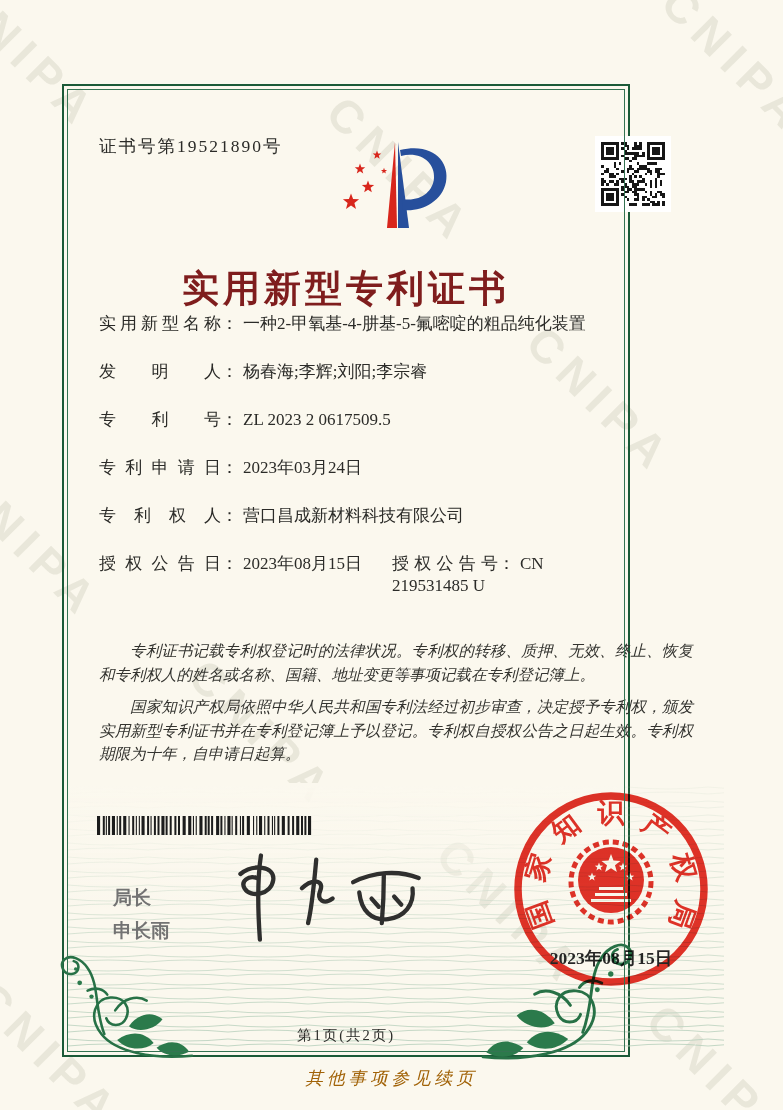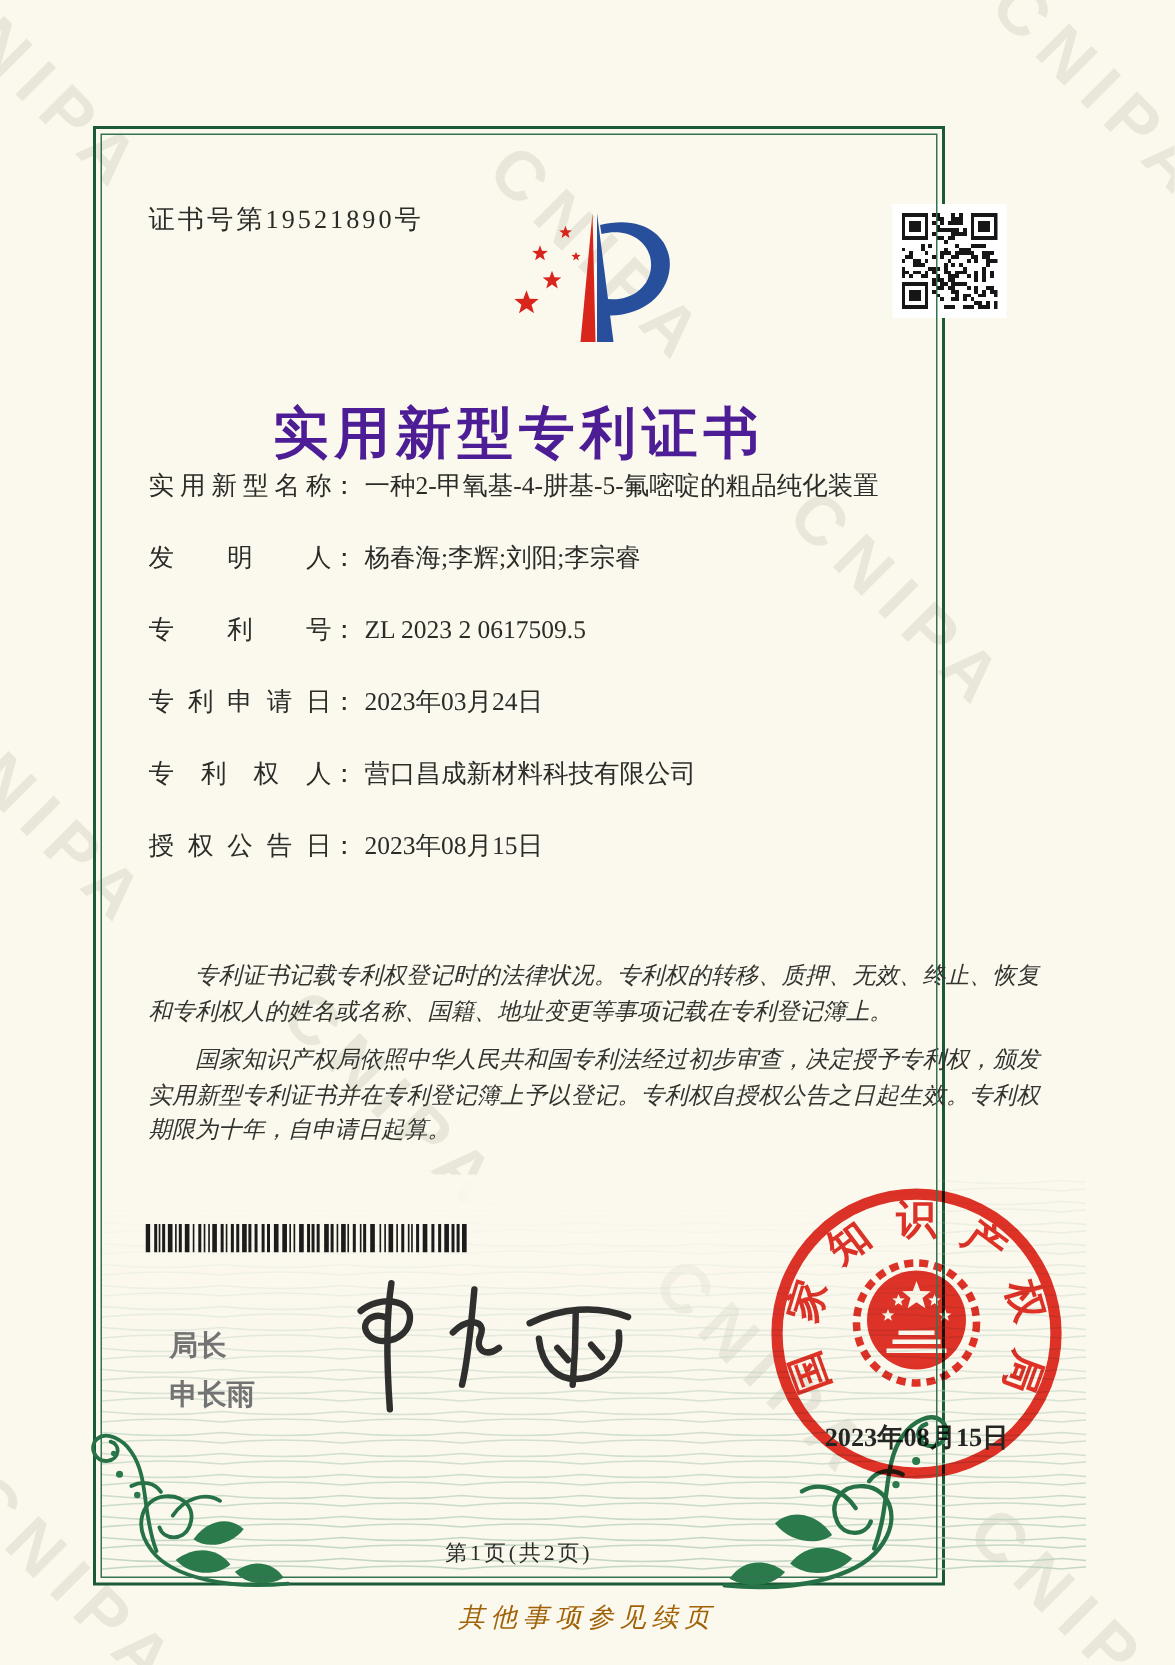--- a/index.html
+++ b/index.html
@@ -20,21 +20,21 @@
   .flourish{position:absolute;z-index:3;}
   .fl-left{left:-6px;bottom:-10px;width:138px;height:124px;}
   .fl-right{right:-8px;bottom:-12px;width:158px;height:140px;transform:scaleX(-1);}
   
   .cert-no{position:absolute;left:35px;top:48px;font-size:17.5px;letter-spacing:2px;z-index:2;}
   .logo{position:absolute;left:273px;top:54px;width:120px;height:90px;z-index:2;}
   .qr-box{position:absolute;left:531px;top:50px;width:76px;height:76px;background:#fff;z-index:2;
           display:flex;align-items:center;justify-content:center;}
   .qr-box svg{width:64px;height:64px;}
   .title{position:absolute;left:0;right:0;top:153px;text-align:center;font-size:37px;font-weight:bold;
-         letter-spacing:4px;color:#4c1d95;z-index:2;}
+         letter-spacing:4px;color:#7f1d1d;z-index:2;}
   .fields{position:absolute;left:35px;right:30px;top:227px;z-index:2;font-size:17px;line-height:22px;}
   .field-row{margin-bottom:26px;position:relative;}
   .flabel{display:inline-block;width:122px;text-align:justify;text-align-last:justify;vertical-align:top;}
   .flabel-sm{display:inline-block;width:106px;text-align:justify;text-align-last:justify;vertical-align:top;}
   .fvalue{margin-left:5px;}
   .grant-right{position:absolute;left:293px;top:0;}
   .paras{position:absolute;left:35px;width:594px;top:553px;z-index:2;}
   .paras p{margin:0 0 9px 0;font-size:15.5px;line-height:23.5px;text-align:justify;text-indent:2em;
            font-style:italic;color:#33332f;}
   .barcode{position:absolute;left:33px;top:730px;width:216px;height:19px;z-index:2;}
@@ -357,20 +357,23 @@
         <span class="flabel">专利号</span><span>：</span><span class="fvalue">ZL 2023 2 0617509.5</span>
       </div>
       <div class="field-row">
         <span class="flabel">专利申请日</span><span>：</span><span class="fvalue">2023年03月24日</span>
       </div>
       <div class="field-row">
         <span class="flabel">专利权人</span><span>：</span><span class="fvalue">营口昌成新材料科技有限公司</span>
       </div>
       <div class="field-row">
         <span class="flabel">授权公告日</span><span>：</span><span class="fvalue">2023年08月15日</span>
+        <span class="grant-right">
+          <span class="flabel-sm">授权公告号</span><span>：</span><span class="fvalue">CN 219531485 U</span>
+        </span>
       </div>
     </div>
 
     <div class="paras">
       <p>专利证书记载专利权登记时的法律状况。专利权的转移、质押、无效、终止、恢复和专利权人的姓名或名称、国籍、地址变更等事项记载在专利登记簿上。</p>
       <p>国家知识产权局依照中华人民共和国专利法经过初步审查，决定授予专利权，颁发实用新型专利证书并在专利登记簿上予以登记。专利权自授权公告之日起生效。专利权期限为十年，自申请日起算。</p>
     </div>
 
     <svg class="barcode" id="barcode" viewBox="0 0 216 19" preserveAspectRatio="none">
         <rect x="0.0" y="0" width="3.1" height="19" fill="#1c1c1c"></rect>

